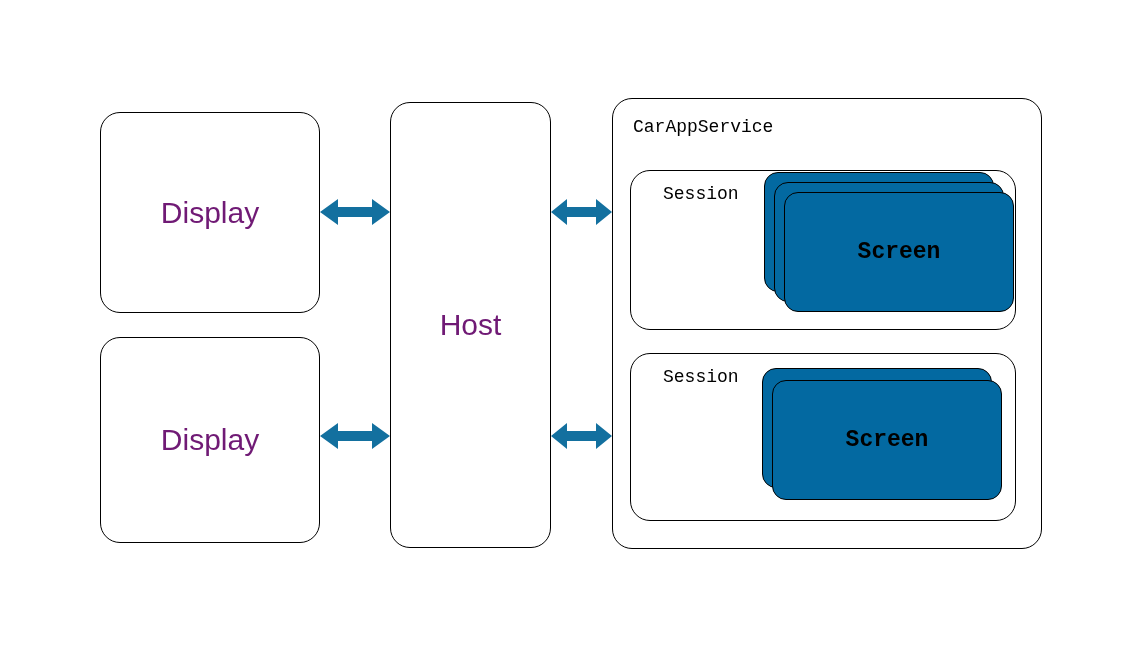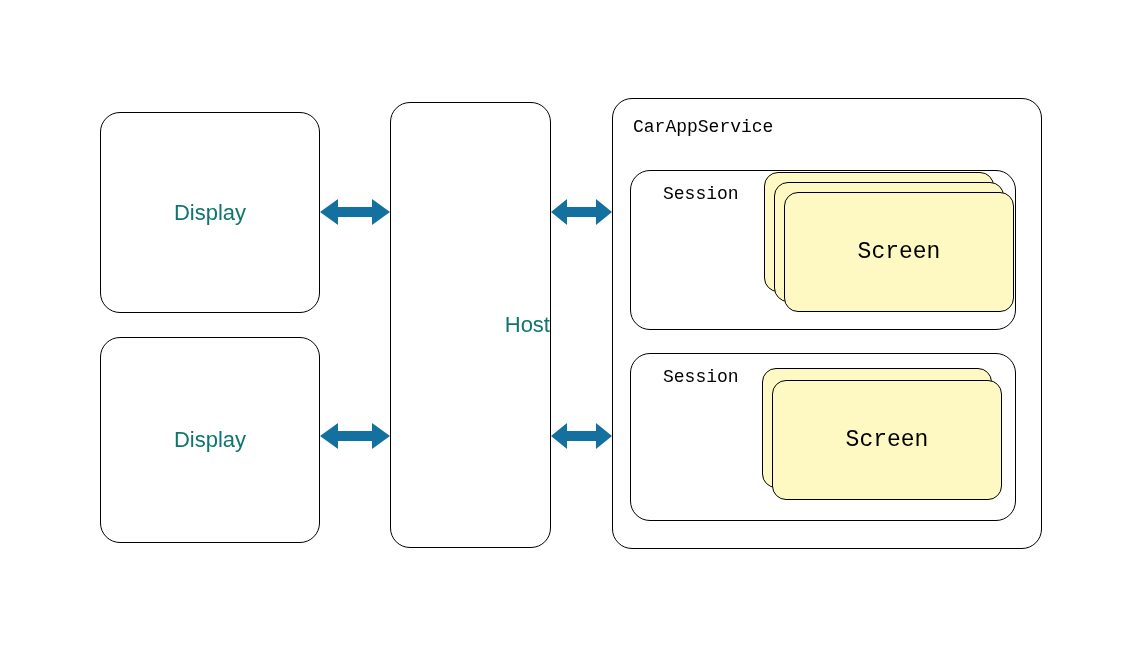--- a/index.html
+++ b/index.html
@@ -26,22 +26,22 @@
     position: absolute;
     box-sizing: border-box;
     background: #ffffff;
     border: 1px solid #000000;
     border-radius: 20px;
   }
 
   .label-sans {
     position: absolute;
     font-family: "Liberation Sans", sans-serif;
-    font-size: 22px;
-    color: #0f766e;
+    font-size: 30px;
+    color: #701a75;
     white-space: nowrap;
     line-height: 1;
   }
 
   .label-mono {
     position: absolute;
     font-family: "Liberation Mono", "DejaVu Sans Mono", monospace;
     font-size: 18px;
     color: #000000;
     white-space: nowrap;
@@ -61,21 +61,21 @@
     width: 100%;
   }
 
   
   #host { left: 390px; top: 102px; width: 161px; height: 446px; }
   .host-label {
     left: 0;
     right: 0;
     top: 50%;
     transform: translateY(-50%);
-    text-align: right;
+    text-align: center;
     width: 100%;
   }
 
   
   .arrow {
     position: absolute;
     height: 34px;
   }
   #arrow-1 { left: 320px; top: 195px; width: 70px; }
   #arrow-2 { left: 320px; top: 419px; width: 70px; }
@@ -96,23 +96,24 @@
   
   .screen-stack {
     position: absolute;
   }
   #screen-stack-1 { left: 764px; top: 172px; width: 250px; height: 140px; }
   #screen-stack-2 { left: 762px; top: 368px; width: 240px; height: 135px; }
 
   .screen-card {
     position: absolute;
     box-sizing: border-box;
-    background: #fef9c3;
+    background: #0369a1;
     border: 1px solid #000000;
     border-radius: 14px;
+    font-weight: bold;
   }
   .screen-label {
     position: absolute;
     left: 0;
     right: 0;
     top: 50%;
     transform: translateY(-50%);
     width: 100%;
     text-align: center;
     font-family: "Liberation Mono", "DejaVu Sans Mono", monospace;

